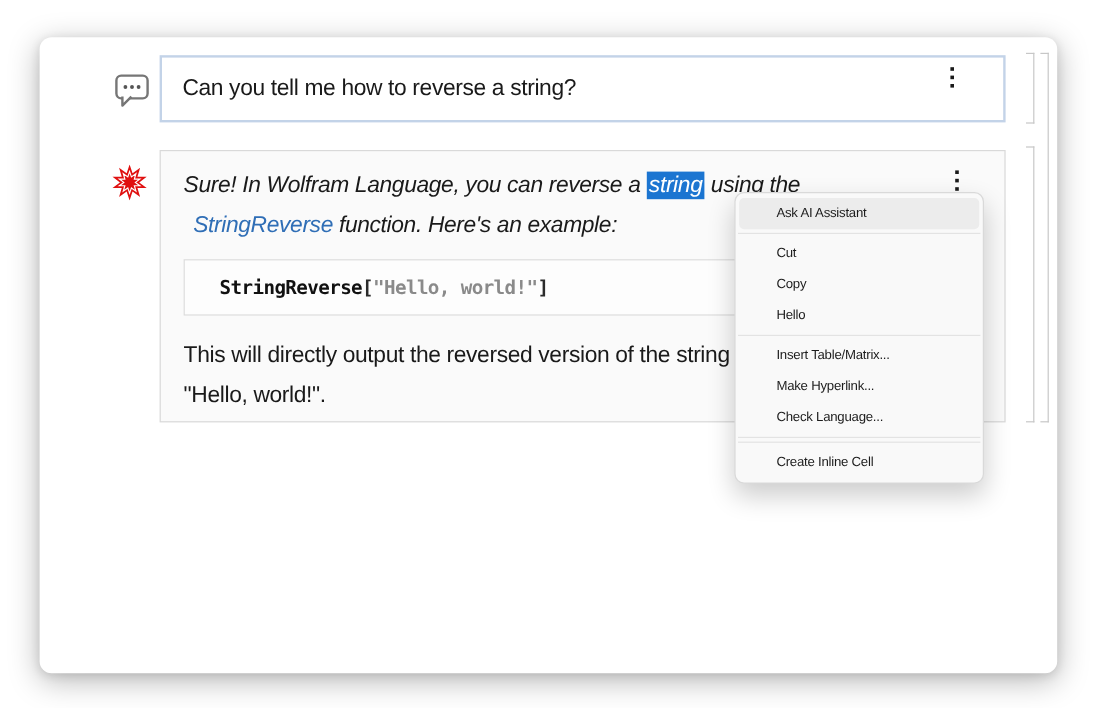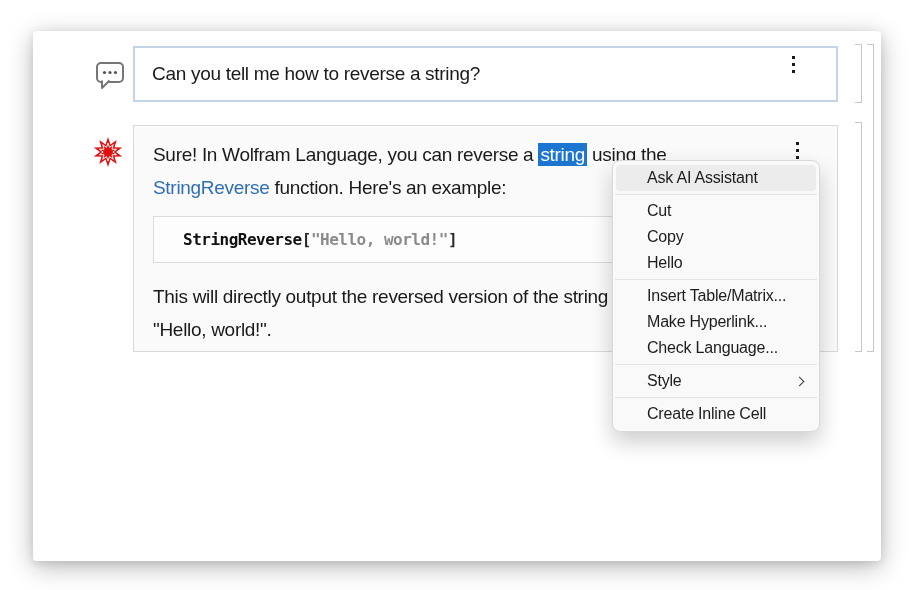--- a/index.html
+++ b/index.html
@@ -2,40 +2,40 @@
 <html><head>
 <meta charset="utf-8">
 <style>
   * { margin:0; padding:0; box-sizing:border-box; }
   html,body { width:924px; height:590px; background:#ffffff; overflow:hidden;
               font-family:"Liberation Sans", sans-serif; }
 
   .stage { position:relative; width:924px; height:590px; }
 
   .card { position:absolute; left:33px; top:31px; width:848px; height:530px;
-          background:#ffffff; border-radius:4px;
+          background:#ffffff; border-radius:10px;
           box-shadow:0 6px 26px rgba(0,0,0,.28), 0 2px 8px rgba(0,0,0,.10); }
 
   
   .q-cell { position:absolute; left:100px; top:15px; width:705px; height:56px;
             background:#ffffff; border:2px solid #c3d3e8;
             display:flex; align-items:center; padding:0 17px; }
   .q-text { font-size:19px; color:#1a1a1a; letter-spacing:-0.3px; }
 
   .bubble-icon { position:absolute; left:62px; top:30px; width:30px; height:29px; }
 
   
   .a-cell { position:absolute; left:100px; top:94px; width:705px; height:227px;
             background:#fafafa; border:1px solid #d9d9d9; }
   .spikey-icon { position:absolute; left:60px; top:106px; width:30px; height:30px; }
 
   .ans-line { position:absolute; left:19px; height:33px; line-height:33px;
-              font-size:19px; color:#1a1a1a; letter-spacing:-0.3px; white-space:nowrap; }
+              font-size:19px; color:#1a1a1a; letter-spacing:-0.3px; white-space:nowrap;font-style:italic; }
   .ans-l1 { top:12px; }
-  .ans-l2 { top:45px; }
+  .ans-l2 { top:45px;margin-left:8px; }
   .sel { background:#1b75d1; color:#ffffff; padding:1px 2px; }
   .wl-link { color:#2f6eb6; }
 
   .code-block { position:absolute; left:19px; top:90px; width:662px; height:47px;
                 background:#fdfdfd; border:1px solid #dcdcdc;
                 display:flex; align-items:center; padding-left:29px;
                 font-family:"DejaVu Sans Mono", monospace; font-weight:bold;
                 font-size:16px; letter-spacing:-0.5px; white-space:pre; }
   .code-fn { color:#111111; }
   .code-br { color:#2b2b2b; }
@@ -61,21 +61,21 @@
   .bracket-a     { left:822px; top:91px;  height:230px; }
   .bracket-group { left:834px; top:13px;  height:308px; }
 
   
   .menu { position:absolute; left:579px; top:129px; width:208px;
           background:#f9f9f9; border:1px solid #d9d9d9; border-radius:8px;
           box-shadow:0 10px 22px rgba(0,0,0,.20);
           padding:4px 0; z-index:50; }
   .menu-item { display:flex; align-items:center; height:26px; margin:0 3px;
                padding-left:31px; padding-right:13px; border-radius:4px;
-               font-size:16px; color:#1c1c1c; cursor:default; letter-spacing:-0.2px; }
+               font-size:11px; color:#1c1c1c; cursor:default; letter-spacing:-0.2px; }
   .menu-item.hovered { background:#ececec; }
   .menu-sep { height:1px; background:#e3e3e3; margin:3px 2px; }
   .chevron { margin-left:auto; width:7px; height:7px;
              border-top:1.4px solid #3a3a3a; border-right:1.4px solid #3a3a3a;
              transform:rotate(45deg); }
 </style>
 </head>
 <body>
 
 <div class="stage">
@@ -150,24 +150,20 @@
       <div class="menu-item">
         <span>Insert Table/Matrix...</span>
       </div>
       <div class="menu-item">
         <span>Make Hyperlink...</span>
       </div>
       <div class="menu-item">
         <span>Check Language...</span>
       </div>
       <div class="menu-sep"></div>
-      <div class="menu-item">
-        <span>Style</span>
-        <span class="chevron"></span>
-      </div>
       <div class="menu-sep"></div>
       <div class="menu-item">
         <span>Create Inline Cell</span>
       </div>
     </div>
 
   </div>
 </div>
 
 </body></html>

